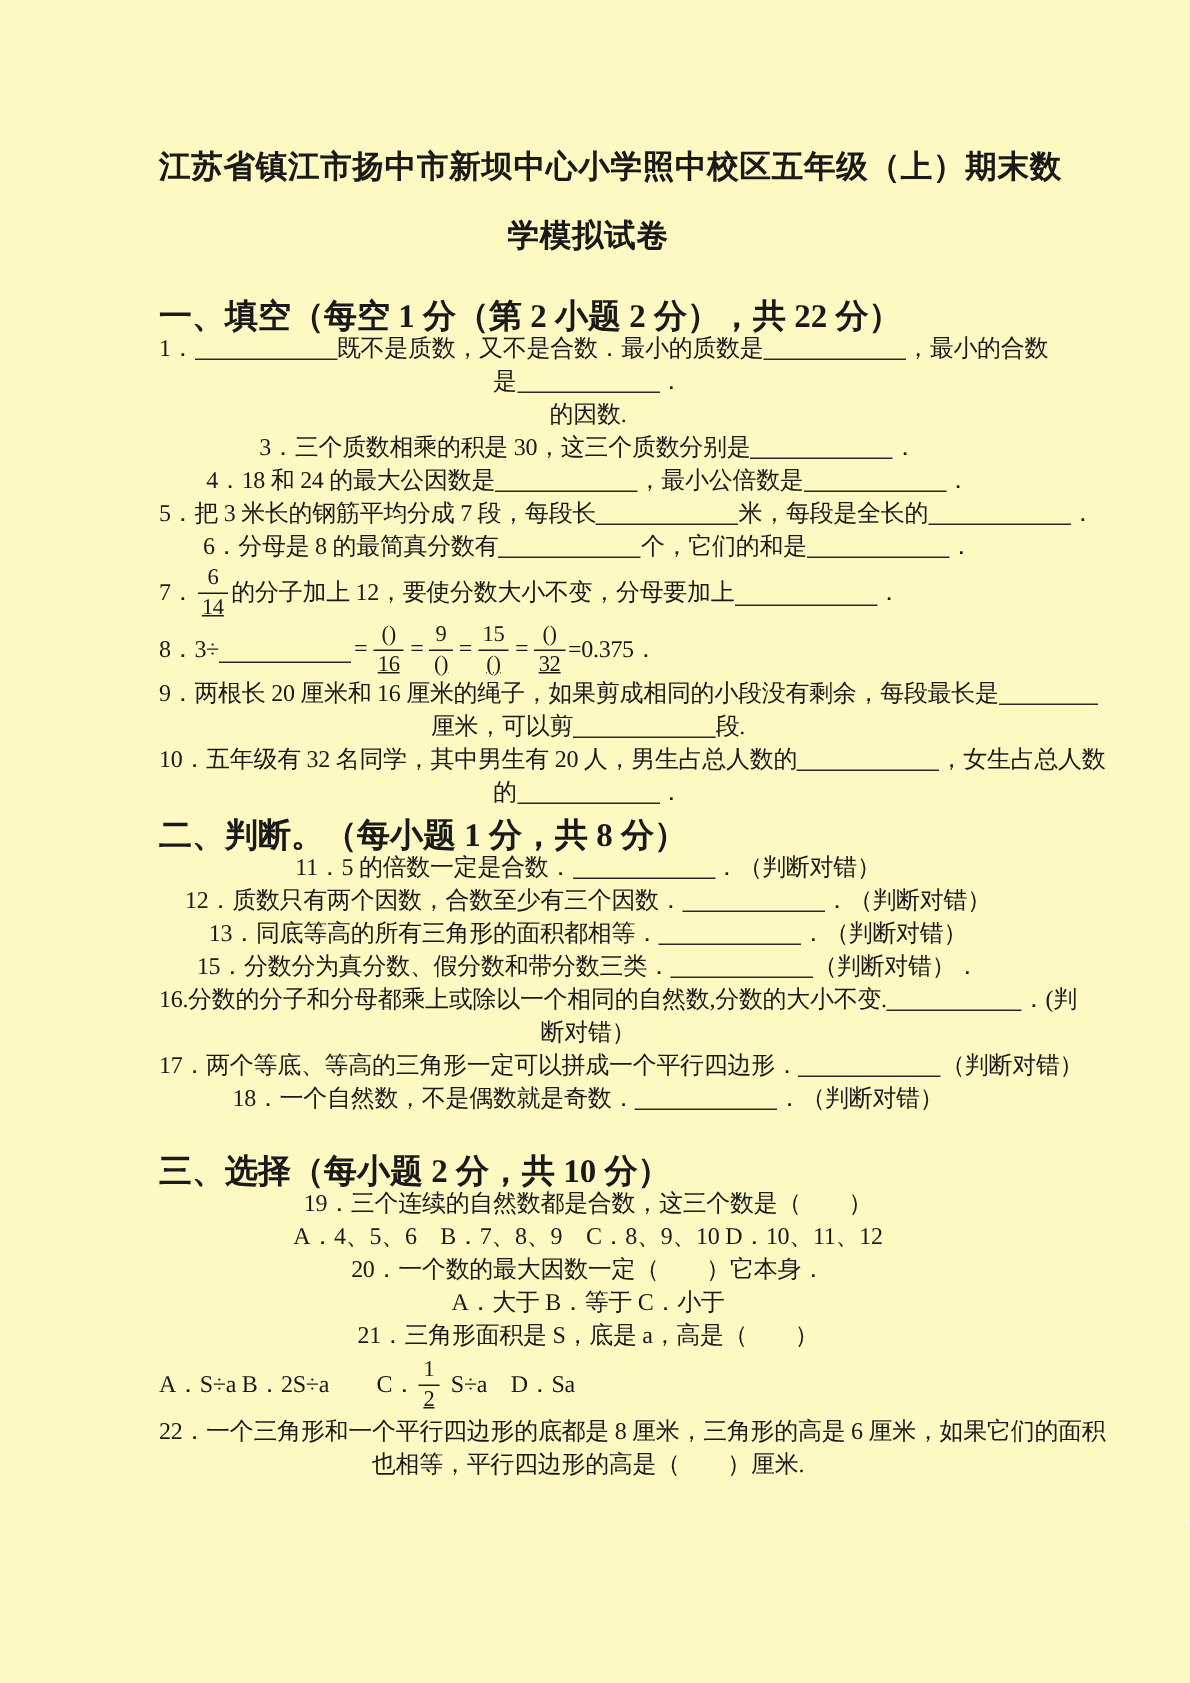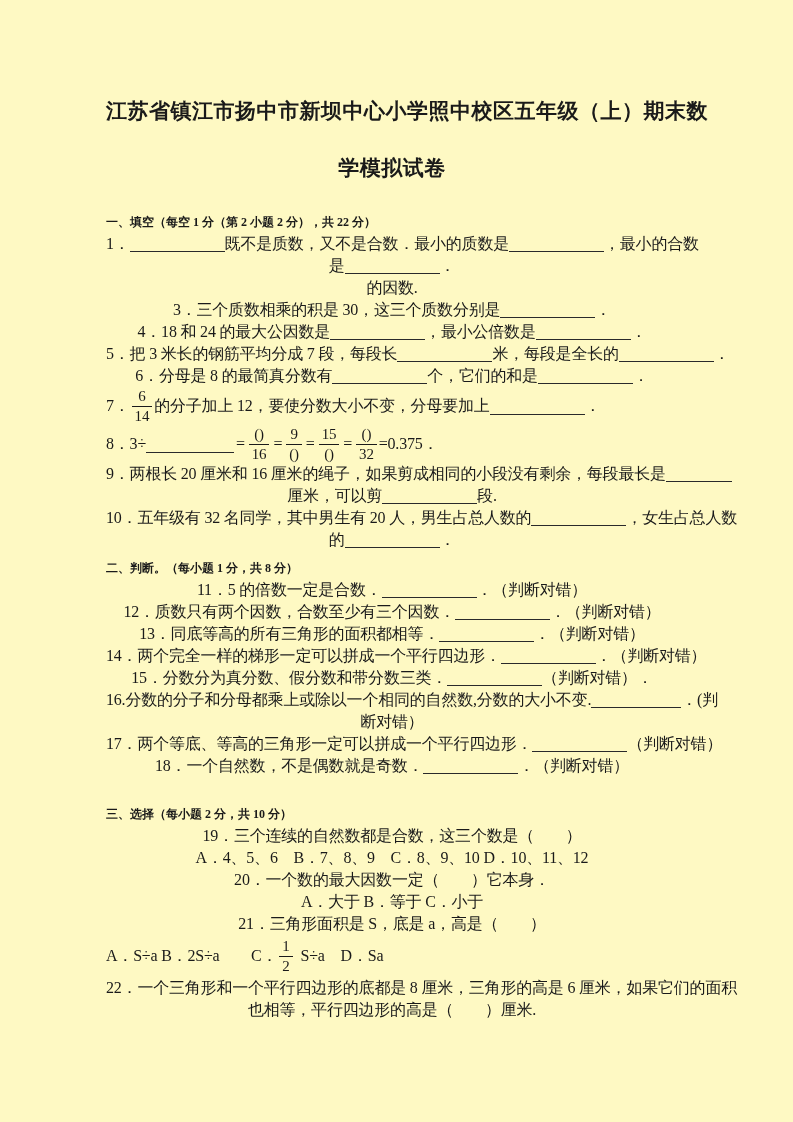--- a/index.html
+++ b/index.html
@@ -20,24 +20,24 @@
   .title{
     display:block;
     text-align:center;
     font-size:21px;
     font-weight:bold;
     line-height:30px;
     letter-spacing:.5px;
     white-space:nowrap;
   }
   .title.l1{margin-top:96px;}
-  .title.l2{margin-top:27px;}
+  .title.l2{margin-top:16px;}
   .heading{
     font-weight:bold;
-    font-size:12px;
+    font-size:22px;
     line-height:22px;
     white-space:nowrap;
     font-family:Liberation Serif, serif;
   }
   .h1{margin-top:28px;}
   .h2{margin-top:6px;}
   .h3{margin-top:26px;}
   .line{
     font-size:16px;
     line-height:22px;
@@ -76,20 +76,21 @@
     line-height:17px;
     padding:0 3px 1px 3px;
     border-bottom:1px solid #1a1a1a;
     white-space:pre;
   }
   .frac .den{
     display:block;
     line-height:17px;
     padding:1px 3px 0 3px;
     white-space:pre;
+    text-decoration:underline;
   }
   .eq{padding:0 2px;}
   .gapL{margin-left:6px;}
 </style>
 </head>
 <body>
 
 <div class="page">
   <div class="content">
 
@@ -181,23 +182,20 @@
     <div class="line">
       <span>11．5 的倍数一定是合数．</span><span class="blank w95"></span><span>．（判断对错）</span>
     </div>
     <div class="line">
       <span>12．质数只有两个因数，合数至少有三个因数．</span><span class="blank w95"></span><span>．（判断对错）</span>
     </div>
     <div class="line">
       <span>13．同底等高的所有三角形的面积都相等．</span><span class="blank w95"></span><span>．（判断对错）</span>
     </div>
     <div class="line">
-      <span>14．两个完全一样的梯形一定可以拼成一个平行四边形．</span><span class="blank w95"></span><span>．（判断对错）</span>
-    </div>
-    <div class="line">
       <span>15．分数分为真分数、假分数和带分数三类．</span><span class="blank w95"></span><span>（判断对错）．</span>
     </div>
     <div class="line">
       <span>16.分数的分子和分母都乘上或除以一个相同的自然数,分数的大小不变.</span><span class="blank w90"></span><span>．(判</span>
     </div>
     <div class="line">
       <span>断对错）</span>
     </div>
     <div class="line">
       <span>17．两个等底、等高的三角形一定可以拼成一个平行四边形．</span><span class="blank w95"></span><span>（判断对错）</span>

